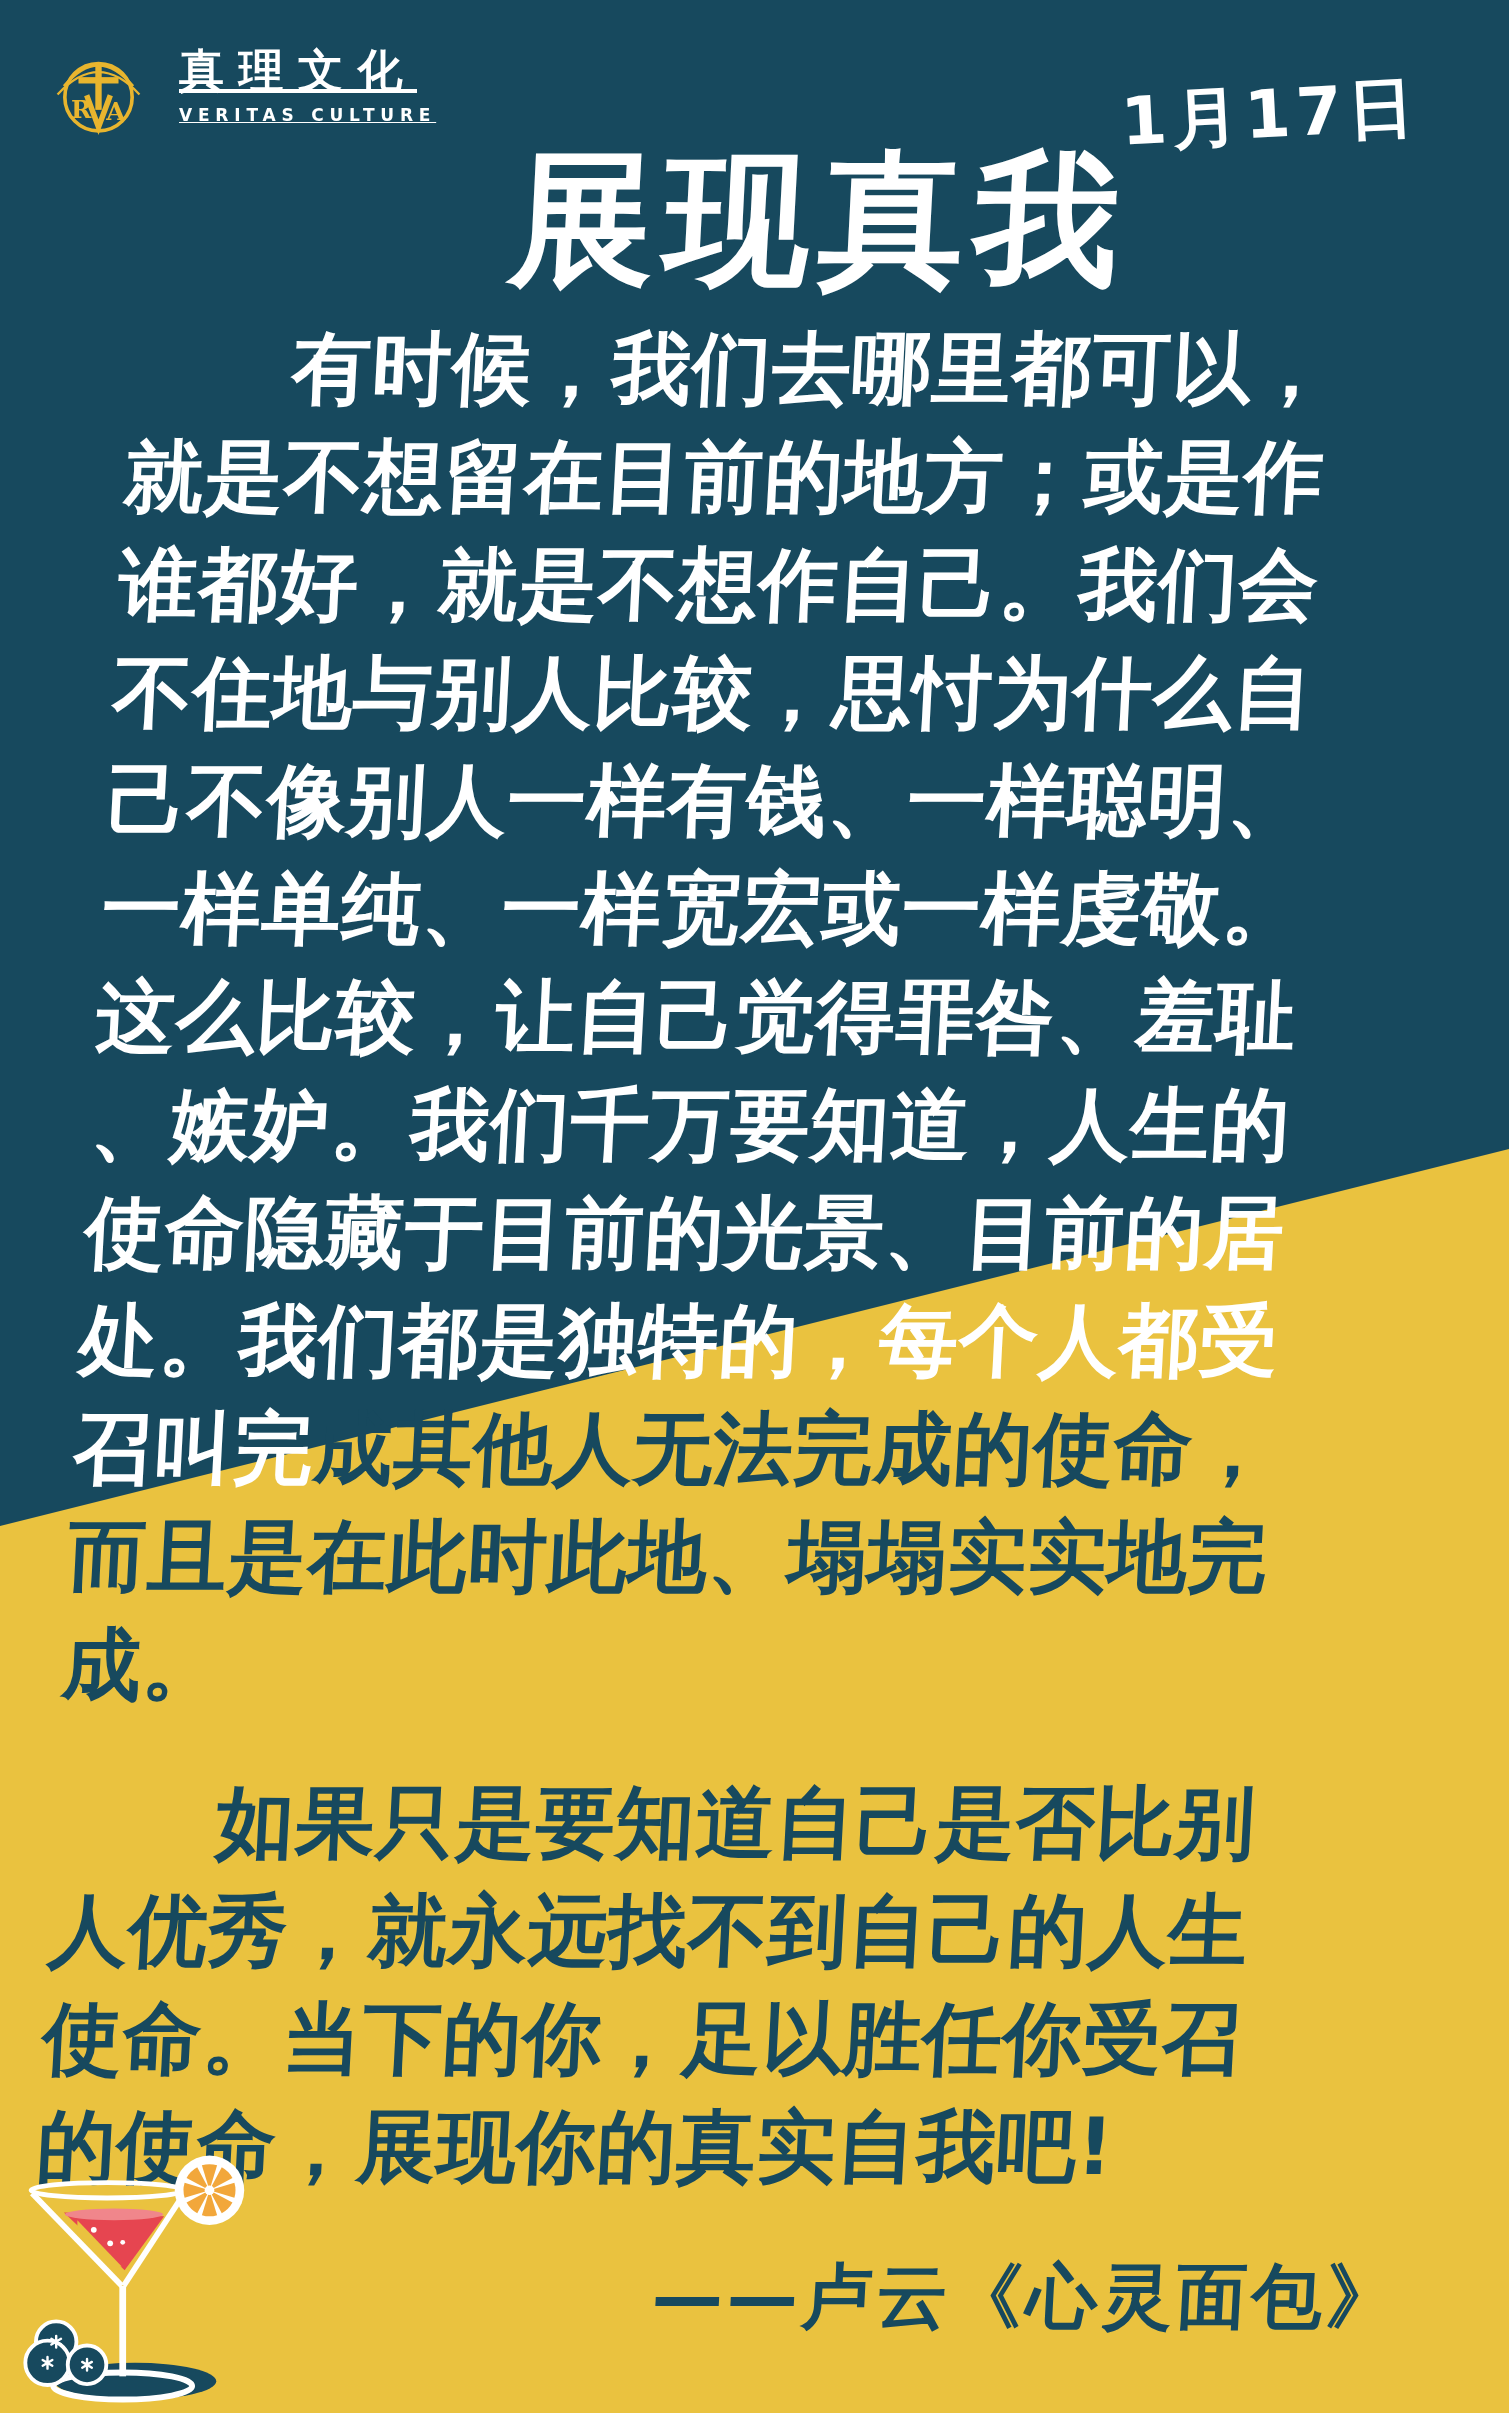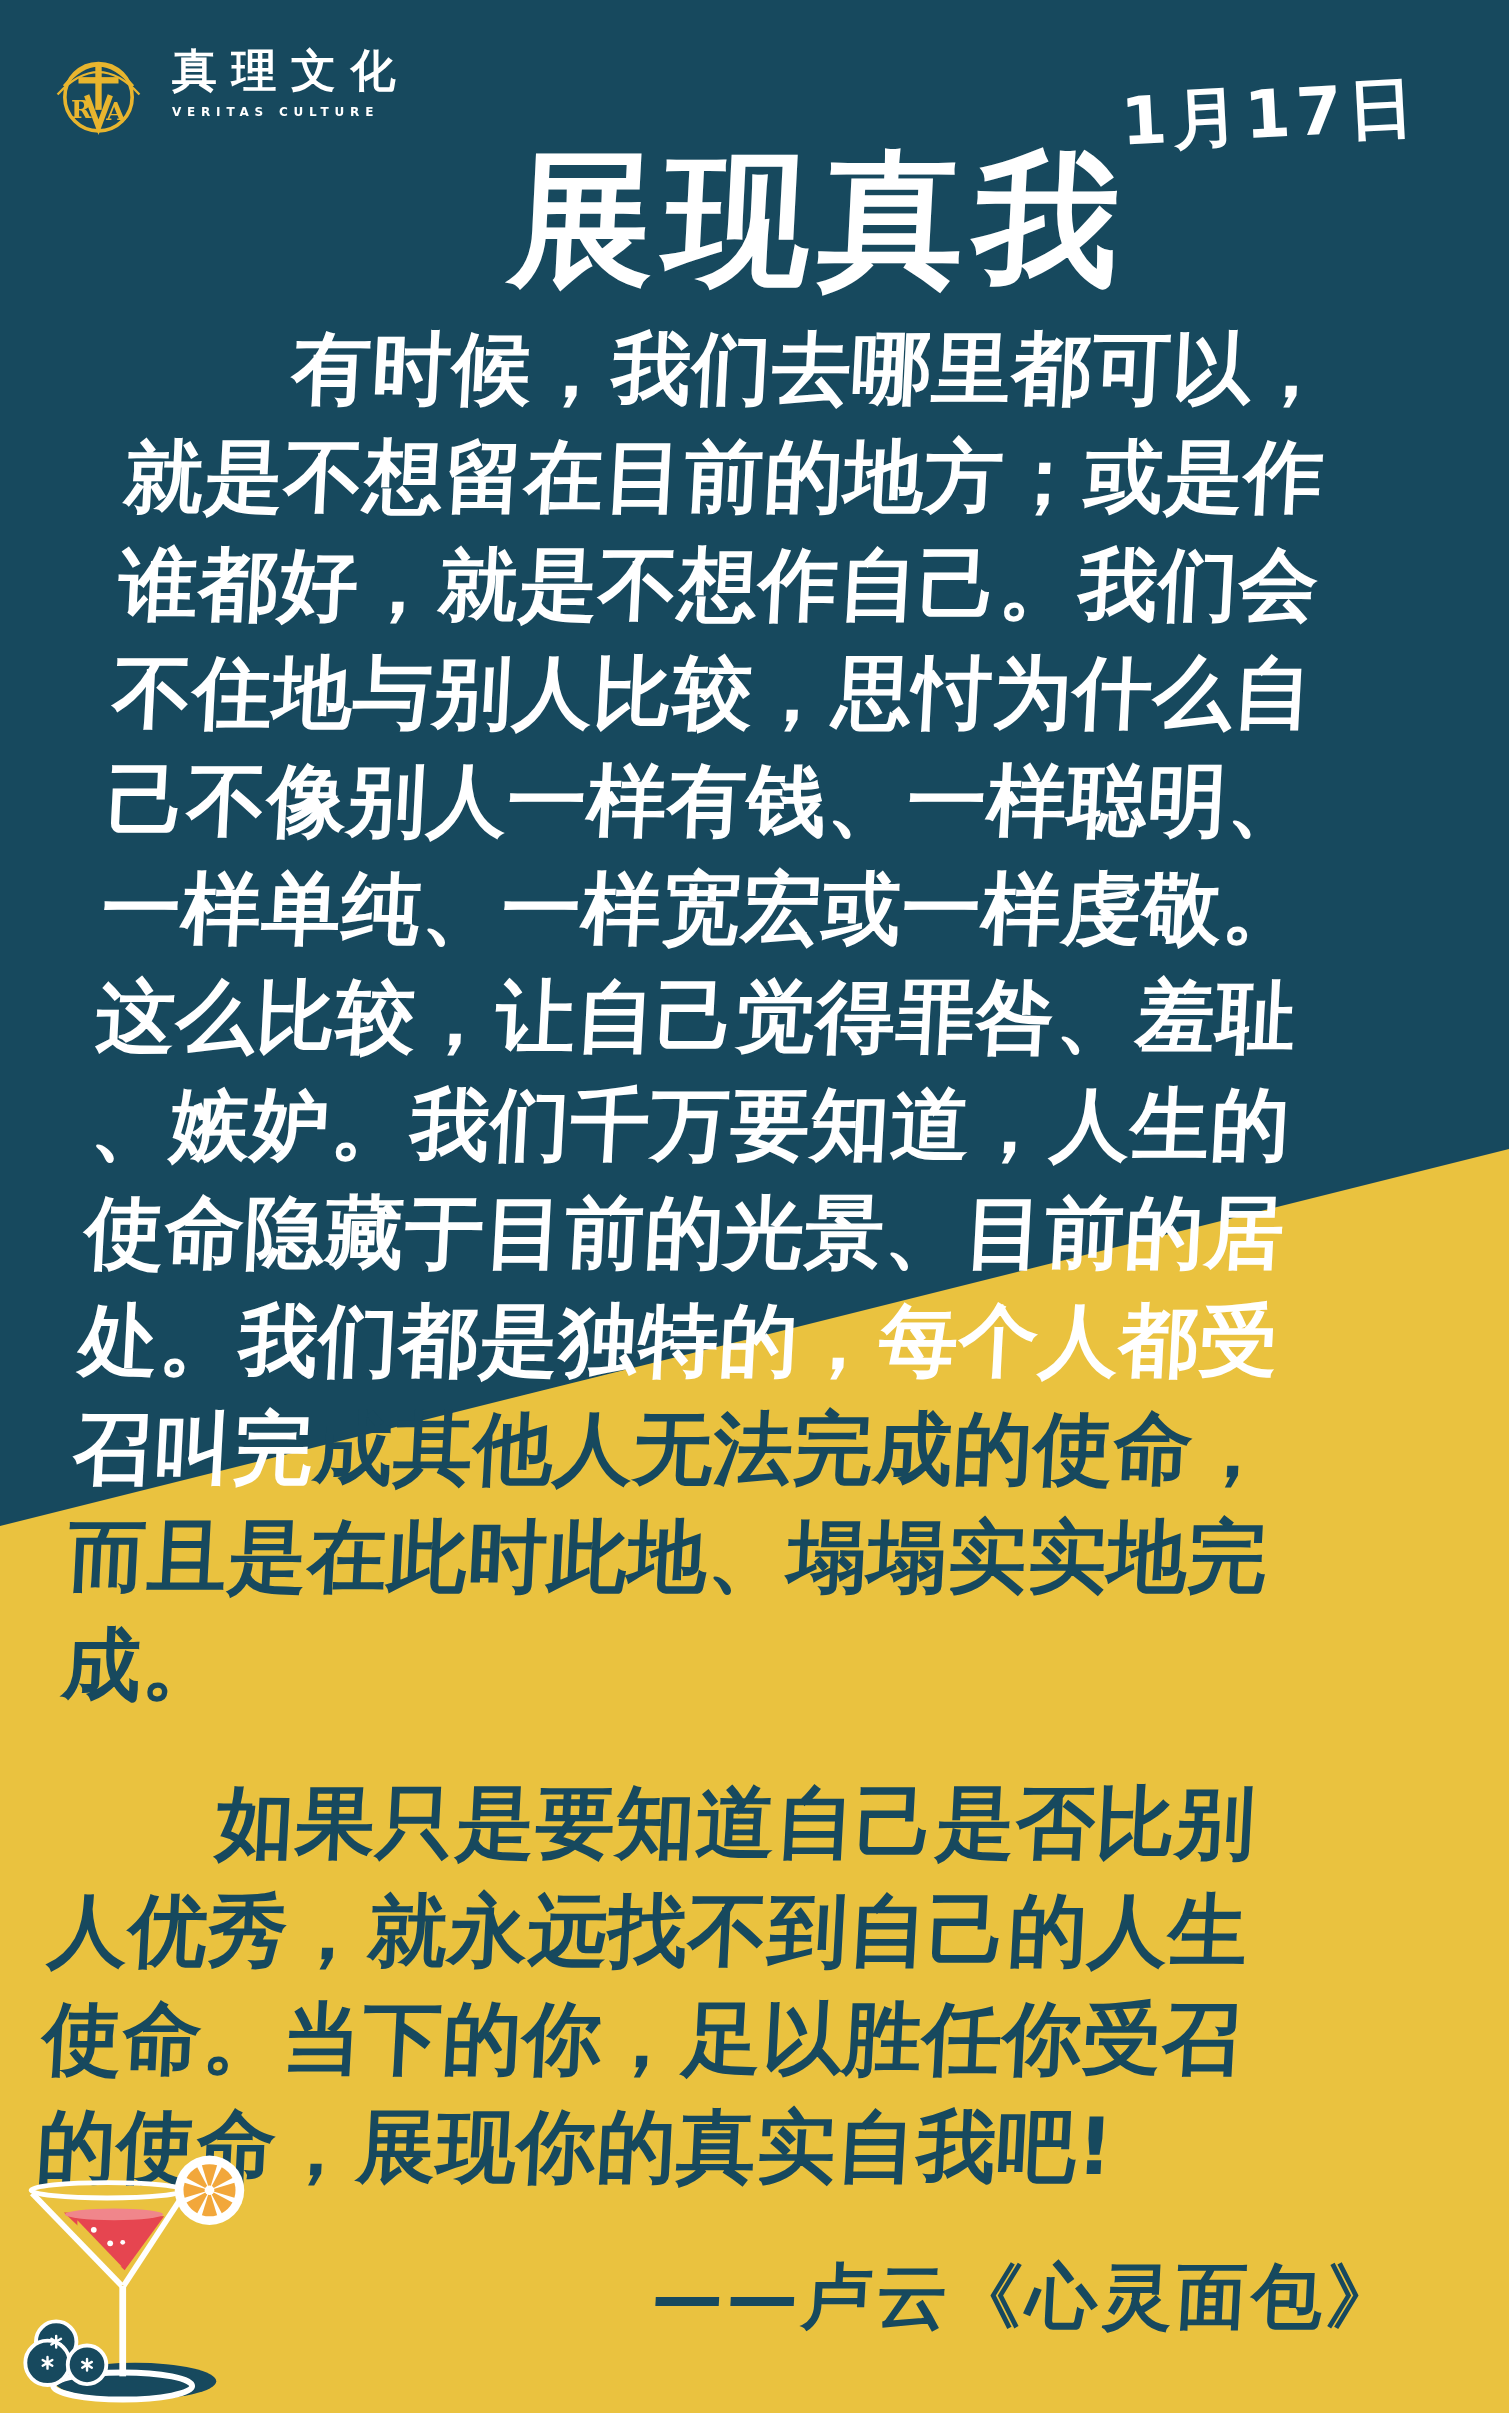--- a/index.html
+++ b/index.html
@@ -13,23 +13,23 @@
     font-family:"DejaVu Sans","Liberation Sans",sans-serif;
   }
   .yellow-wedge{
     position:absolute; left:0; top:0; width:1509px; height:2414px;
     background:var(--yellow);
     clip-path:polygon(0 1526px, 1509px 1149px, 1509px 2414px, 0 2414px);
   }
   
   .logo{position:absolute; left:53px; top:46px; display:flex; align-items:flex-start;}
   .logo-emblem{width:91px; height:95px;}
-  .logo-text{margin-left:28px; color:var(--white);}
+  .logo-text{margin-left:35px; color:var(--white);text-decoration:underline;}
   .logo-cn{font-size:45px; font-weight:bold; letter-spacing:14.5px; line-height:50px; white-space:nowrap;}
-  .logo-en{font-size:12px; font-weight:bold; letter-spacing:5.8px; margin-top:8.7px; white-space:nowrap;}
+  .logo-en{font-size:17px; font-weight:bold; letter-spacing:5.8px; margin-top:8.7px; white-space:nowrap;}
   .date{
     position:absolute; right:89px; top:70px; color:var(--white);
     font-size:66px; font-weight:bold; letter-spacing:5.8px;
     transform:rotate(-3deg); white-space:nowrap;
   }
   
   .title{
     position:absolute; left:510px; top:124px; color:var(--white);
     font-size:145px; font-weight:bold; letter-spacing:9.7px;
     transform:skewX(-3deg); white-space:nowrap;

